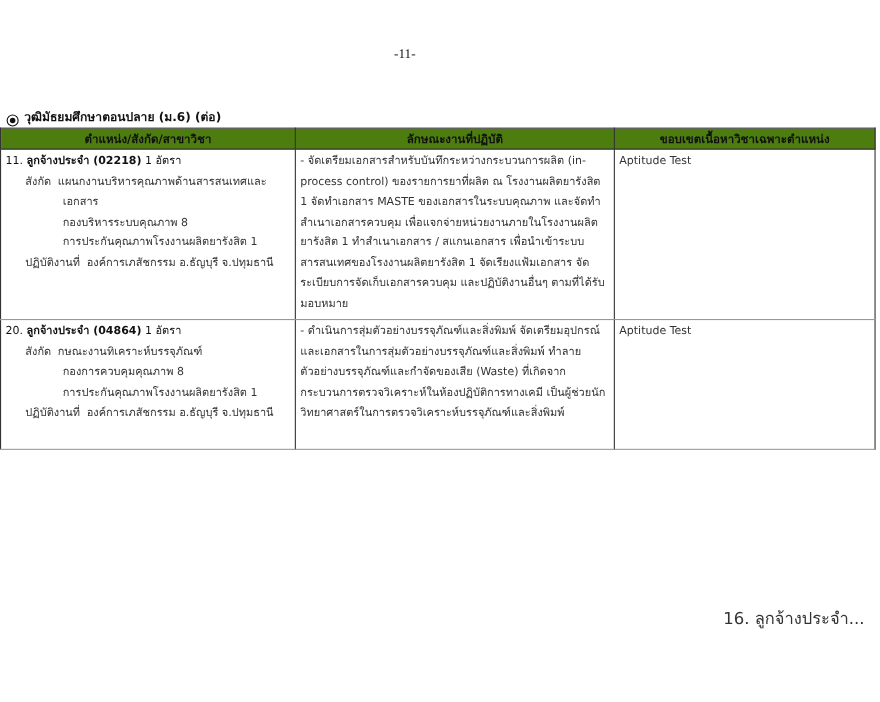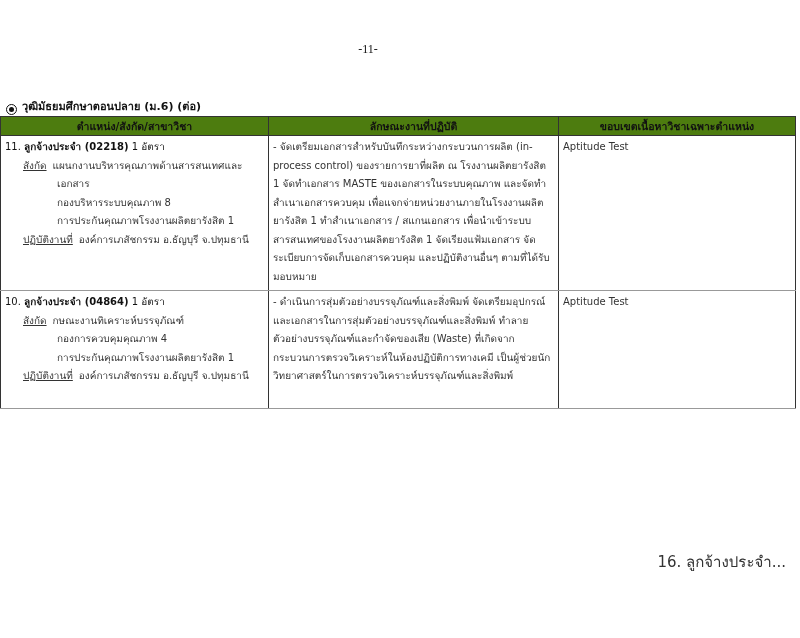--- a/index.html
+++ b/index.html
@@ -38,21 +38,21 @@
     border-left: 1.2px solid #333; border-right: 1.2px solid #333;
     border-bottom: 1.2px solid #999; vertical-align: top;
     font-size: 10px; line-height: 18.5px; padding: 2px 4px 0 4px; color: #333;
   }
   tr.row14 td { height: 152px; }
   tr.row15 td { height: 115px; }
   .pos-head { color: #111; }
   .pos-head .u { font-weight: bold; }
   .indent1 { padding-left: 18px; }
   .indent2 { padding-left: 52px; }
-  .lbl { text-decoration: underline; margin-right: 6px; }
+  .lbl { margin-right: 6px; }
   .blk { display: block; }
   .footer-note {
     position: absolute; top: 550px; right: 14px; font-size: 15px; color: #333;
   }
 </style>
 </head>
 <body>
 
 <div class="page-number">-11-</div>
 
@@ -87,26 +87,26 @@
         <span class="blk indent2">กองบริหารระบบคุณภาพ 8</span>
         <span class="blk indent2">การประกันคุณภาพโรงงานผลิตยารังสิต 1</span>
         <span class="blk indent1"><span class="lbl">ปฏิบัติงานที่</span><span>องค์การเภสัชกรรม อ.ธัญบุรี จ.ปทุมธานี</span></span>
       </td>
       <td>- จัดเตรียมเอกสารสำหรับบันทึกระหว่างกระบวนการผลิต (in-process control) ของรายการยาที่ผลิต ณ โรงงานผลิตยารังสิต 1 จัดทำเอกสาร MASTE ของเอกสารในระบบคุณภาพ และจัดทำสำเนาเอกสารควบคุม เพื่อแจกจ่ายหน่วยงานภายในโรงงานผลิตยารังสิต 1 ทำสำเนาเอกสาร / สแกนเอกสาร เพื่อนำเข้าระบบสารสนเทศของโรงงานผลิตยารังสิต 1 จัดเรียงแฟ้มเอกสาร จัดระเบียบการจัดเก็บเอกสารควบคุม และปฏิบัติงานอื่นๆ ตามที่ได้รับมอบหมาย</td>
       <td>Aptitude Test</td>
     </tr>
     <tr class="row15">
       <td>
         <span class="blk pos-head">
-          <span>10.</span>
+          <span>20.</span>
           <span class="u">ลูกจ้างประจำ (04864)</span>
           <span>1 อัตรา</span>
         </span>
         <span class="blk indent1"><span class="lbl">สังกัด</span><span>กษณะงานทิเคราะห์บรรจุภัณฑ์</span></span>
-        <span class="blk indent2">กองการควบคุมคุณภาพ 4</span>
+        <span class="blk indent2">กองการควบคุมคุณภาพ 8</span>
         <span class="blk indent2">การประกันคุณภาพโรงงานผลิตยารังสิต 1</span>
         <span class="blk indent1"><span class="lbl">ปฏิบัติงานที่</span><span>องค์การเภสัชกรรม อ.ธัญบุรี จ.ปทุมธานี</span></span>
       </td>
       <td>- ดำเนินการสุ่มตัวอย่างบรรจุภัณฑ์และสิ่งพิมพ์ จัดเตรียมอุปกรณ์และเอกสารในการสุ่มตัวอย่างบรรจุภัณฑ์และสิ่งพิมพ์ ทำลายตัวอย่างบรรจุภัณฑ์และกำจัดของเสีย (Waste) ที่เกิดจากกระบวนการตรวจวิเคราะห์ในห้องปฏิบัติการทางเคมี เป็นผู้ช่วยนักวิทยาศาสตร์ในการตรวจวิเคราะห์บรรจุภัณฑ์และสิ่งพิมพ์</td>
       <td>Aptitude Test</td>
     </tr>
   </tbody>
 </table>
 
 <div class="footer-note">16. ลูกจ้างประจำ...</div>

